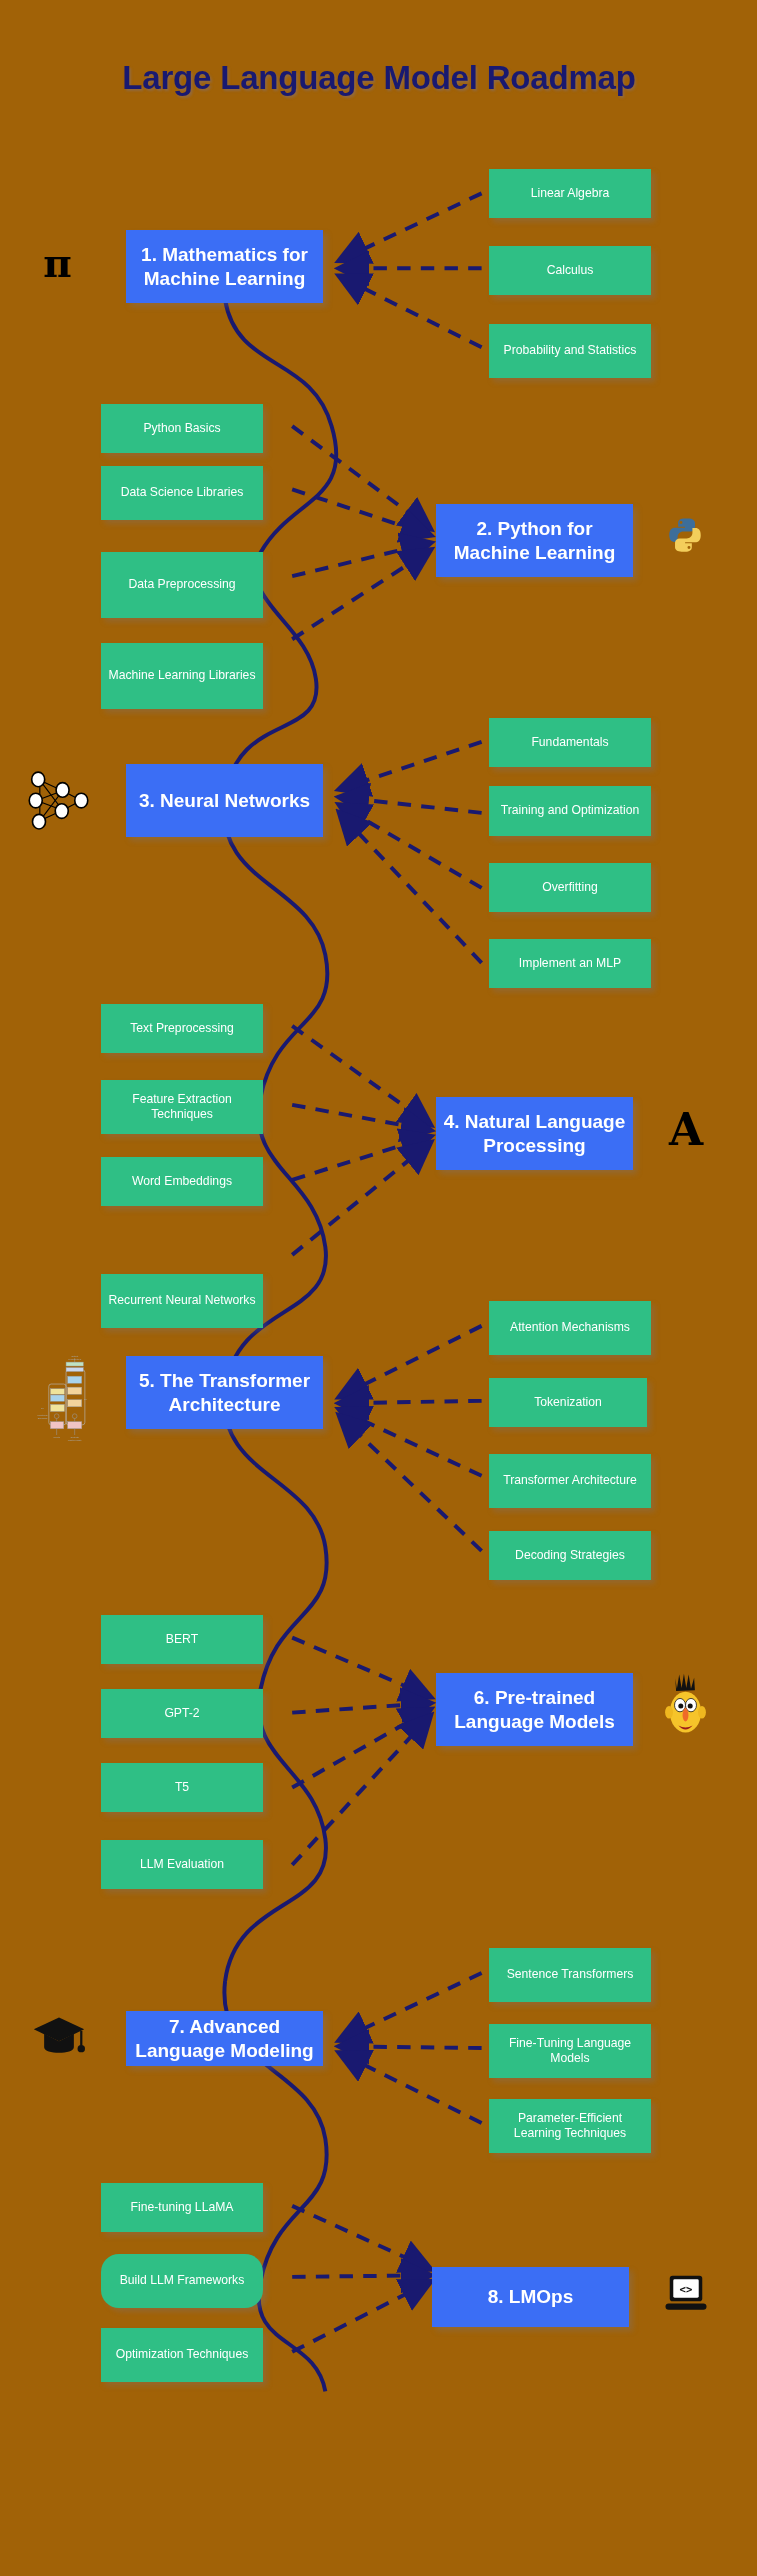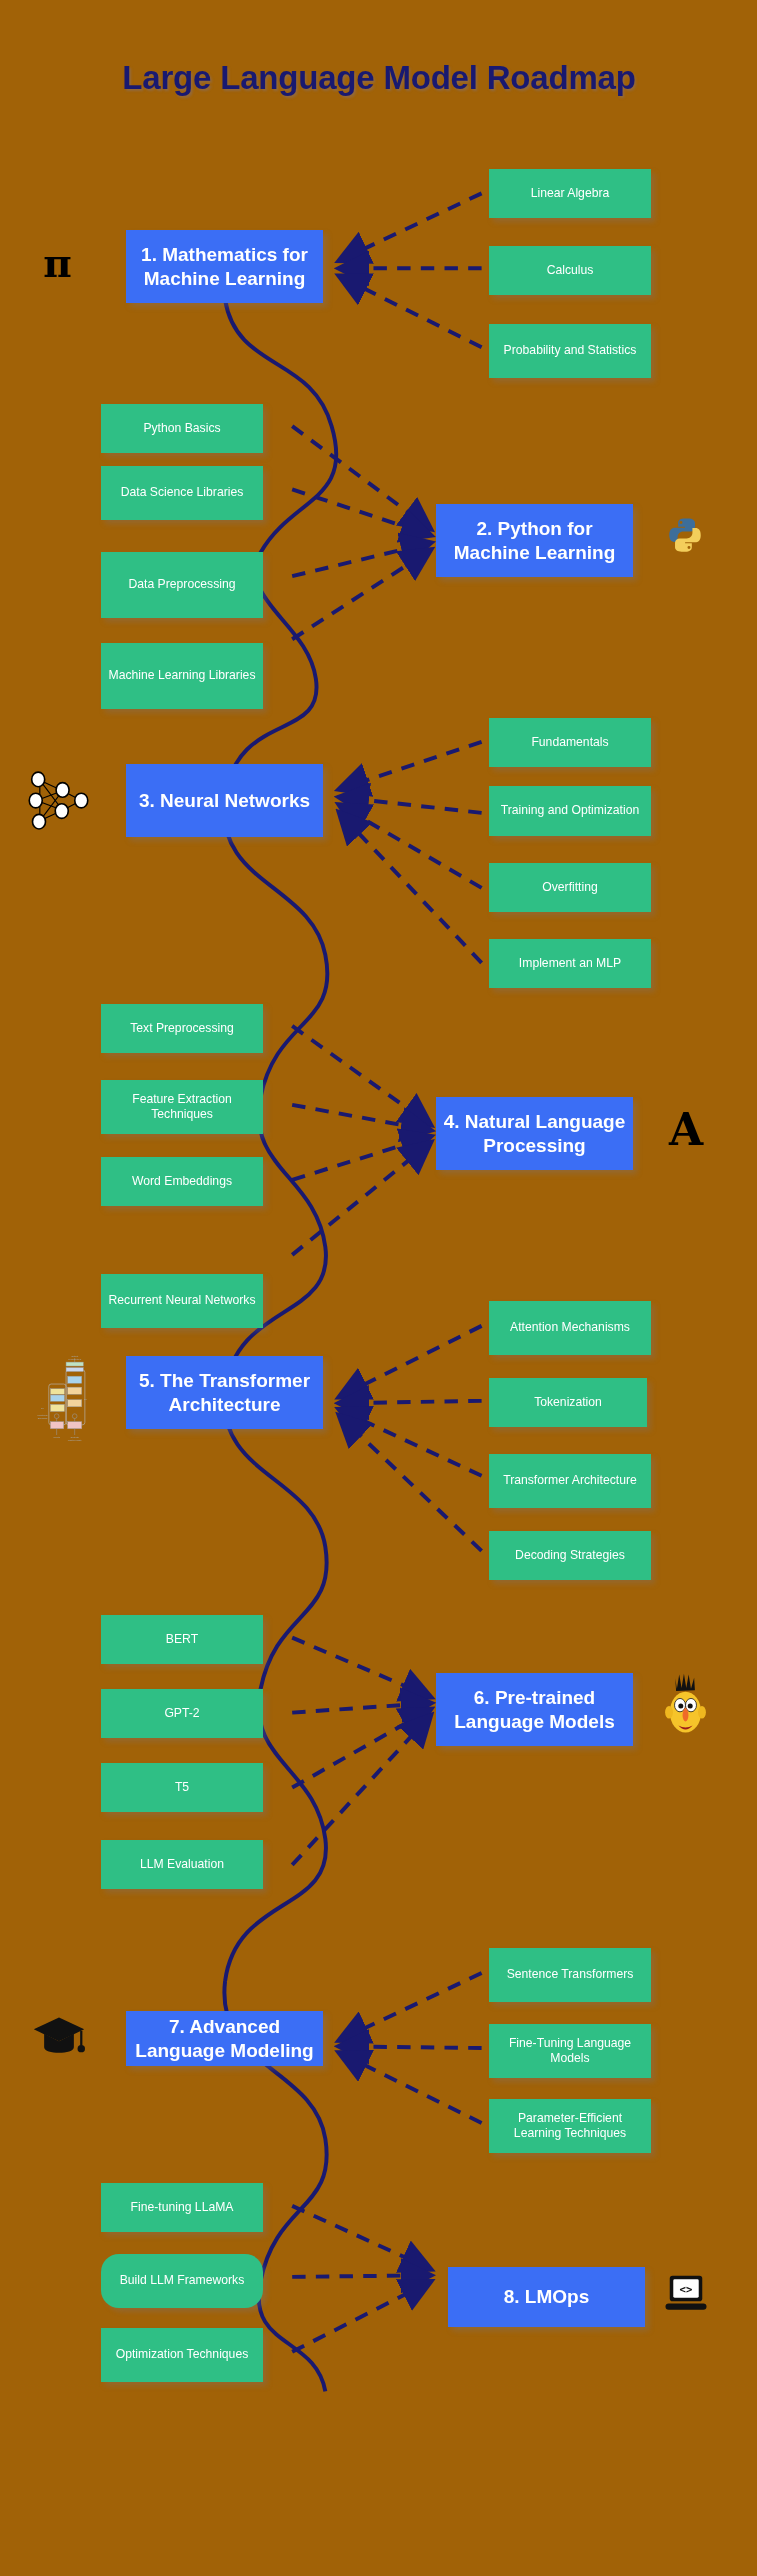--- a/index.html
+++ b/index.html
@@ -389,21 +389,21 @@
   <div class="topic" style="left:101px; top:2183px; width:162px; height:49px;">
     <span>Fine-tuning LLaMA</span>
   </div>
   <div class="topic" style="left:101px; top:2254px; width:162px; height:54px;border-radius:18px;">
     <span>Build LLM Frameworks</span>
   </div>
   <div class="topic" style="left:101px; top:2328px; width:162px; height:54px;">
     <span>Optimization Techniques</span>
   </div>
 
-  <div class="stage" style="left:448px; top:2267px; width:197px; height:60px;">
+  <div class="stage" style="left:432px; top:2267px; width:197px; height:60px;">
     <span>8. LMOps</span>
   </div>
 
   <div class="icon" style="left:661px; top:2270px; width:49px; height:46px;">
     <svg viewBox="0 0 62 58" width="44" height="41">
       <rect x="8" y="4" width="46" height="36" rx="4" fill="#111"></rect>
       <rect x="13" y="9" width="36" height="26" rx="2" fill="#fff"></rect>
       <text x="31" y="28" font-size="15" font-family="monospace" font-weight="bold" fill="#111" text-anchor="middle">&lt;&gt;</text>
       <rect x="2" y="43" width="58" height="9" rx="4.5" fill="#111"></rect>
     </svg>

